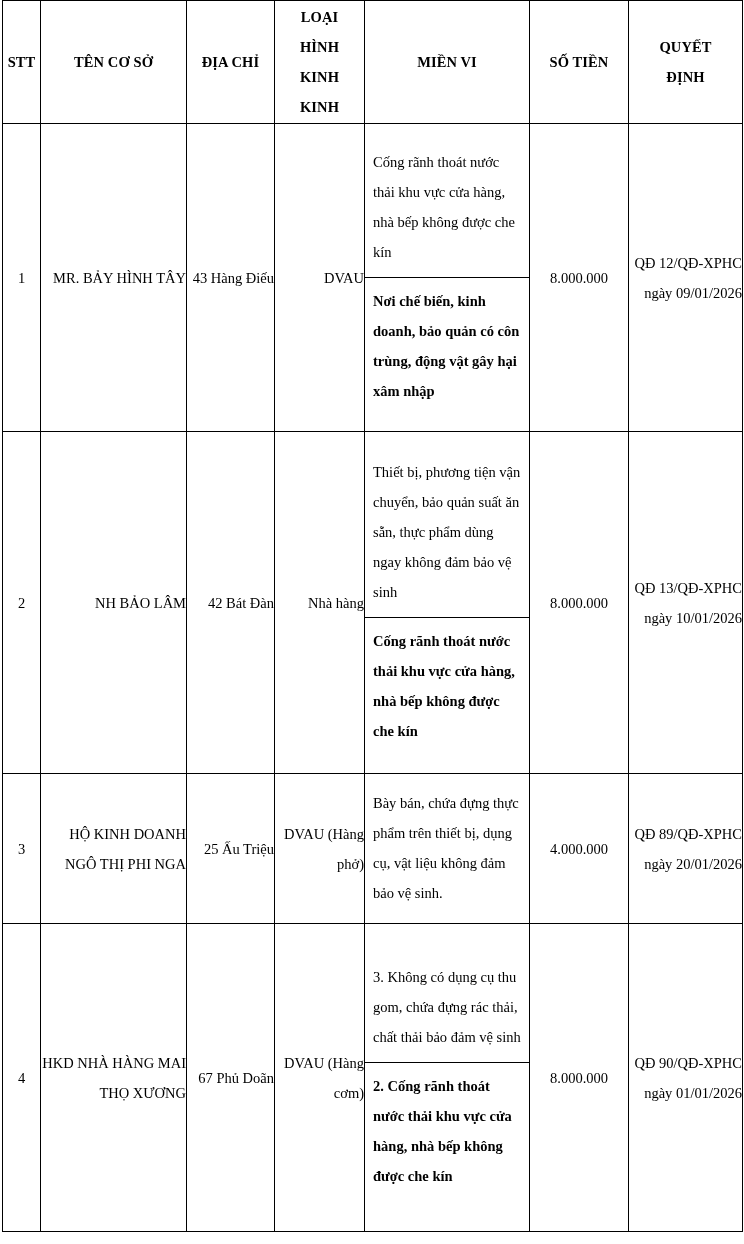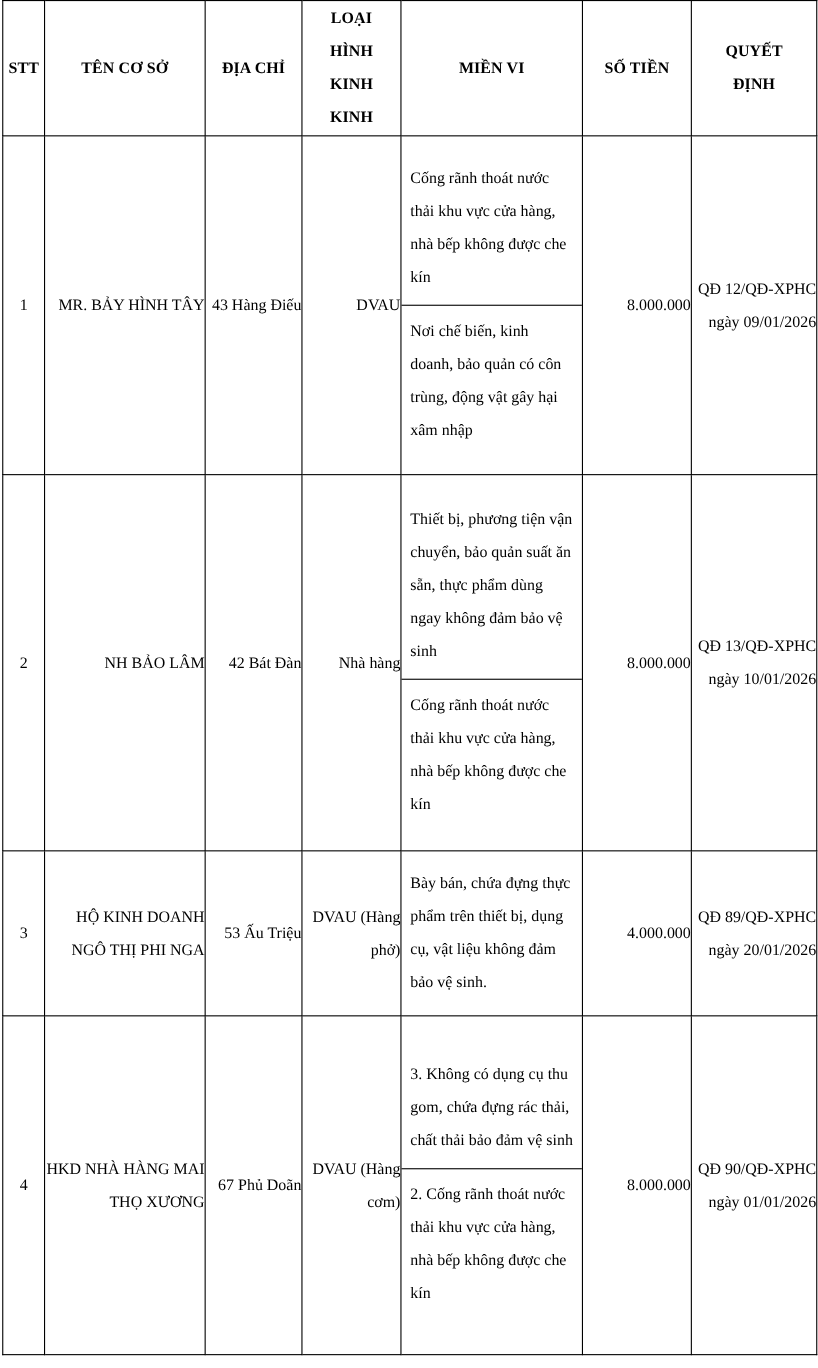--- a/index.html
+++ b/index.html
@@ -63,21 +63,21 @@
     text-align: center;
     font-size: 14.5px;
   }
   td.cell {
     padding: 0 8px;
     text-align: right;
   }
   td.cell-pad-sm { padding: 0 7px; }
 
   td.money {
-    text-align: right;
+    text-align: center;
     padding: 0 8px;
     white-space: nowrap;
   }
 
   
   td.behav {
     padding: 0;
     vertical-align: top;
   }
   .behav-inner {
@@ -86,20 +86,21 @@
     height: 100%;
   }
   .behav-part {
     padding: 8px 8px 10px 8px;
     flex: 1 1 auto;
     display: flex;
     align-items: flex-end;
   }
   .behav-part + .behav-part {
     border-top: 1px solid #000000;
+    font-weight: bold;
   }
   .behav-part p {
     margin: 0;
     line-height: 30px;
   }
 </style>
 </head>
 <body>
 
 <div class="sheet">
@@ -181,21 +182,21 @@
             </div>
           </div>
         </td>
         <td class="money">8.000.000</td>
         <td class="cell cell-pad-sm">QĐ 13/QĐ-XPHC ngày 10/01/2026</td>
       </tr>
 
       <tr style="height:150px">
         <td class="stt">3</td>
         <td class="cell">HỘ KINH DOANH NGÔ THỊ PHI NGA</td>
-        <td class="cell cell-pad-sm">53 Ấu Triệu</td>
+        <td class="cell cell-pad-sm">25 Ấu Triệu</td>
         <td class="cell cell-pad-sm">DVAU (Hàng phở)</td>
         <td class="behav">
           <div class="behav-inner">
             <div class="behav-part">
               <p>Bày bán, chứa đựng thực phẩm trên thiết bị, dụng cụ, vật liệu không đảm bảo vệ sinh.</p>
             </div>
           </div>
         </td>
         <td class="money">4.000.000</td>
         <td class="cell cell-pad-sm">QĐ 89/QĐ-XPHC ngày 20/01/2026</td>

